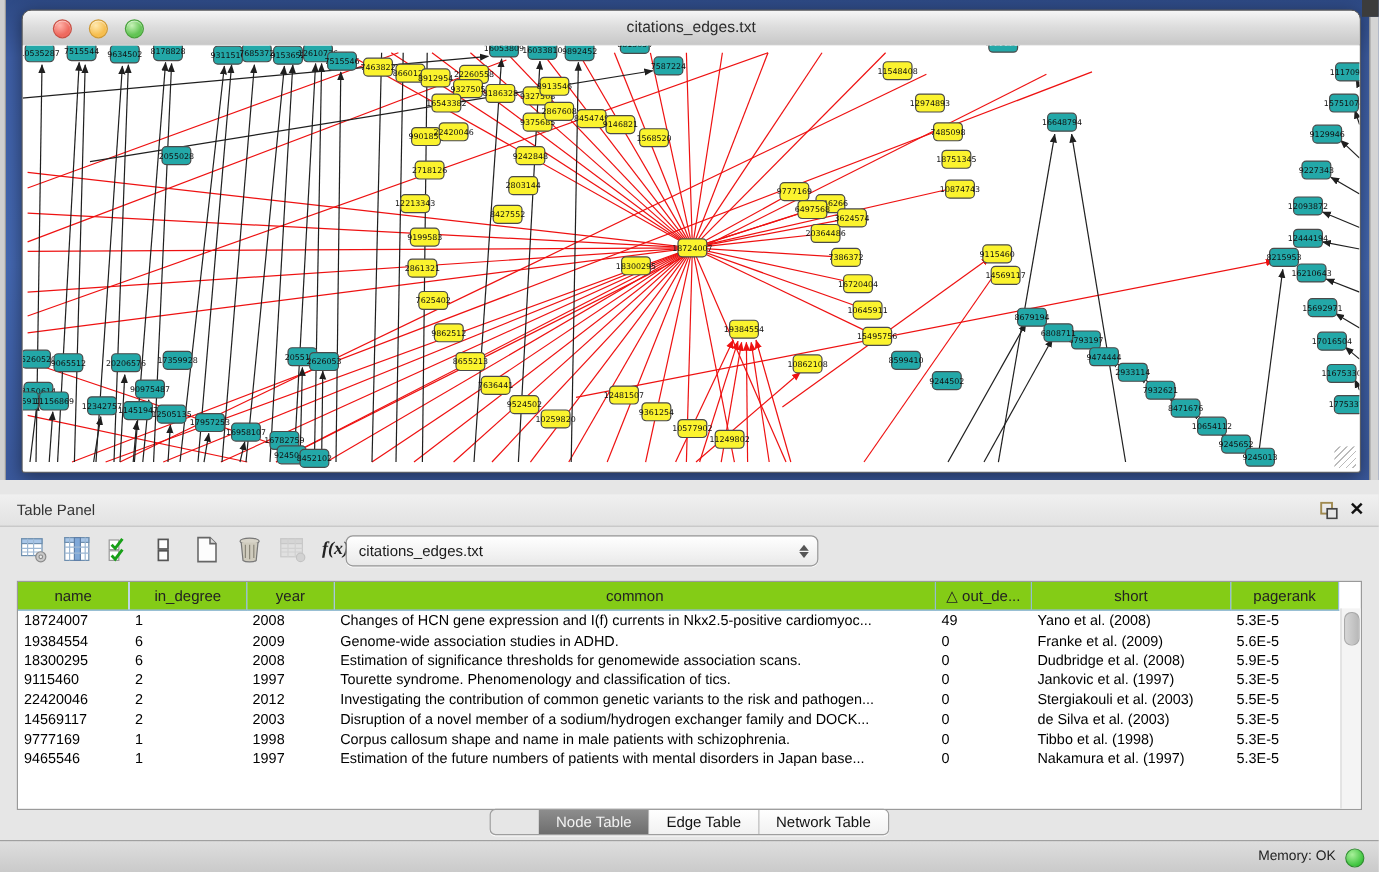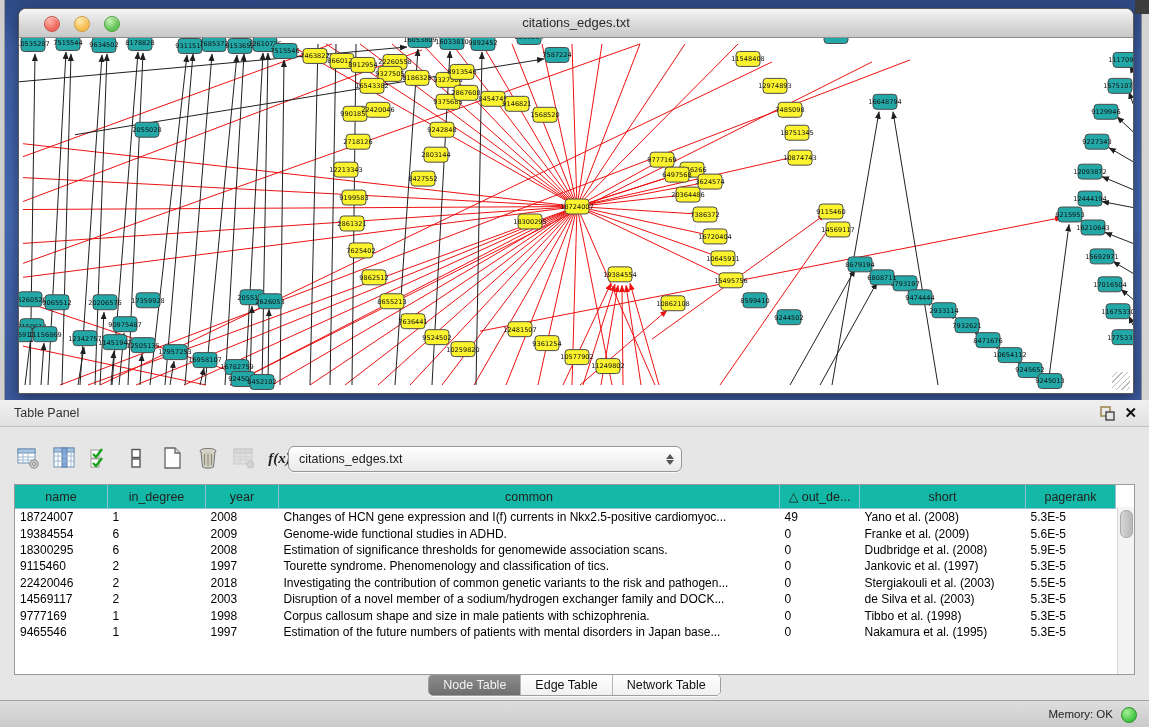--- a/index.html
+++ b/index.html
@@ -14,43 +14,43 @@
   .titlebar .title{position:absolute;left:0;right:0;top:6px;text-align:center;font-size:13px;color:#2c2c2c;}
   .tl{position:absolute;top:7px;width:14px;height:14px;border-radius:50%;box-shadow:inset 0 1px 1px rgba(255,255,255,.6);}
   .tl.red{left:25px;background:radial-gradient(circle at 35% 30%,#ffb3aa,#ee6a5f 60%);border:1px solid #c94f44;}
   .tl.yellow{left:55px;background:radial-gradient(circle at 35% 30%,#ffe9b0,#f6be4f 60%);border:1px solid #cf9a35;}
   .tl.green{left:85px;background:radial-gradient(circle at 35% 30%,#c7f2b8,#62c454 60%);border:1px solid #47a13a;}
   .canvas{flex:1;position:relative;background:#fff;border-radius:0 0 2px 2px;overflow:hidden;}
   .canvas svg{position:absolute;left:0;top:0;width:100%;height:100%;}
   .resize-grip{position:absolute;right:3px;bottom:3px;width:18px;height:18px;background:repeating-linear-gradient(135deg,transparent 0 3px,#aaa 3px 4px);opacity:.8;}
   
   .table-panel{position:absolute;left:0;top:400px;width:1149px;height:327px;background:#e6e6e6;}
-  .tp-header{position:absolute;left:0;top:0;width:100%;height:26px;background:linear-gradient(180deg,#f0f0f0,#e2e2e2);border-bottom:1px solid #c2c2c2;}
+  .tp-header{position:absolute;left:0;top:12px;width:100%;height:26px;background:linear-gradient(180deg,#f0f0f0,#e2e2e2);border-bottom:1px solid #c2c2c2;}
   .tp-title{position:absolute;left:14px;top:6px;font-size:12.5px;color:#333;}
   .tp-float{position:absolute;right:34px;top:6px;width:15px;height:15px;cursor:pointer;}
   .tp-close{position:absolute;right:12px;top:4px;font-size:15px;font-weight:bold;color:#111;cursor:pointer;line-height:18px;}
   .toolbar{position:absolute;left:14px;top:42px;height:32px;display:flex;align-items:center;gap:9px;}
   .tbtn{width:27px;height:27px;display:flex;align-items:center;justify-content:center;cursor:pointer;}
   .tbtn.disabled{opacity:.45;cursor:default;}
   .fx{font-family:"Liberation Serif",serif;font-style:italic;font-weight:bold;font-size:15px;color:#222;}
   .combo{position:absolute;left:288px;top:46px;width:392px;height:24px;border:1px solid #979797;border-radius:6px;background:linear-gradient(180deg,#ffffff,#e9e9e9);display:flex;align-items:center;cursor:pointer;box-shadow:0 1px 0 rgba(255,255,255,.7);}
   .combo .val{flex:1;padding-left:10px;font-size:12.5px;color:#1a1a1a;}
   .combo .arrows{width:22px;display:flex;flex-direction:column;align-items:center;gap:1px;}
   .combo .arrows span{width:0;height:0;border-left:4px solid transparent;border-right:4px solid transparent;}
   .arr-up{border-bottom:5px solid #555;}
   .arr-dn{border-top:5px solid #555;}
   .table-wrap{position:absolute;left:14px;top:84px;width:1119px;height:189px;border:1px solid #9a9a9a;background:#fff;overflow:hidden;}
   table.grid{border-collapse:collapse;table-layout:fixed;font-size:12px;color:#000;}
-  table.grid th{background:#14b8a6;border-right:1px solid #94bcd2;border-bottom:1px solid #94bcd2;font-weight:normal;font-size:12.5px;color:#222;height:21px;overflow:hidden;white-space:nowrap;}
+  table.grid th{background:#84cc16;border-right:1px solid #94bcd2;border-bottom:1px solid #94bcd2;font-weight:normal;font-size:12.5px;color:#222;height:21px;overflow:hidden;white-space:nowrap;}
   table.grid td{height:16.4px;padding:0 0 0 5px;overflow:hidden;white-space:nowrap;}
   td.title-cell,td.short-cell{padding-left:9px;}
   .vscroll{position:absolute;right:0;top:22px;width:16px;height:167px;background:#f4f4f4;border-left:1px solid #d8d8d8;}
   .vthumb{position:absolute;left:2px;top:3px;width:11px;height:26px;border-radius:6px;background:linear-gradient(90deg,#d6d6d6,#b9b9b9);border:1px solid #aaa;}
   .tabs{position:absolute;left:0;top:274px;width:100%;display:flex;justify-content:center;}
-  .tabgroup{display:flex;border:1px solid #9e9e9e;border-radius:5px;overflow:hidden;box-shadow:0 1px 0 rgba(255,255,255,.8);}
+  .tabgroup{display:flex;border:1px solid #9e9e9e;border-radius:5px;overflow:hidden;box-shadow:0 1px 0 rgba(255,255,255,.8);padding-left:40px;}
   .tabgroup button{font-family:"Liberation Sans",sans-serif;font-size:12.5px;padding:3px 14px;border:none;border-right:1px solid #b5b5b5;background:linear-gradient(180deg,#ffffff,#f1f1f1);color:#111;cursor:pointer;}
   .tabgroup button:last-child{border-right:none;}
   .tabgroup button.active{background:linear-gradient(180deg,#8d8d8d,#6e6e6e);color:#f2f2f2;}
   .statusbar{position:absolute;left:0;top:300px;width:100%;height:27px;background:linear-gradient(180deg,#dedede,#c9c9c9);border-top:1px solid #a0a0a0;}
   .mem{position:absolute;right:36px;top:7px;font-size:11.5px;color:#222;}
   .memdot{position:absolute;right:12px;top:6px;width:14px;height:14px;border-radius:50%;background:radial-gradient(circle at 35% 30%,#a8f09a,#3fc43f 70%);border:1px solid #2f8f2f;}
 </style>
 </head>
 <body>
 
@@ -745,21 +745,21 @@
             <td>2008</td>
             <td class="title-cell">Changes of HCN gene expression and I(f) currents in Nkx2.5-positive cardiomyoc...</td>
             <td>49</td>
             <td class="short-cell">Yano et al. (2008)</td>
             <td>5.3E-5</td>
           </tr>
           <tr>
             <td>19384554</td>
             <td>6</td>
             <td>2009</td>
-            <td class="title-cell">Genome-wide functional studies in ADHD.</td>
+            <td class="title-cell">Genome-wide association studies in ADHD.</td>
             <td>0</td>
             <td class="short-cell">Franke et al. (2009)</td>
             <td>5.6E-5</td>
           </tr>
           <tr>
             <td>18300295</td>
             <td>6</td>
             <td>2008</td>
             <td class="title-cell">Estimation of significance thresholds for genomewide association scans.</td>
             <td>0</td>
@@ -771,51 +771,51 @@
             <td>2</td>
             <td>1997</td>
             <td class="title-cell">Tourette syndrome. Phenomenology and classification of tics.</td>
             <td>0</td>
             <td class="short-cell">Jankovic et al. (1997)</td>
             <td>5.3E-5</td>
           </tr>
           <tr>
             <td>22420046</td>
             <td>2</td>
-            <td>2018</td>
+            <td>2012</td>
             <td class="title-cell">Investigating the contribution of common genetic variants to the risk and pathogen...</td>
             <td>0</td>
             <td class="short-cell">Stergiakouli et al. (2003)</td>
             <td>5.5E-5</td>
           </tr>
           <tr>
             <td>14569117</td>
             <td>2</td>
             <td>2003</td>
             <td class="title-cell">Disruption of a novel member of a sodium/hydrogen exchanger family and DOCK...</td>
             <td>0</td>
             <td class="short-cell">de Silva et al. (2003)</td>
             <td>5.3E-5</td>
           </tr>
           <tr>
             <td>9777169</td>
             <td>1</td>
             <td>1998</td>
-            <td class="title-cell">Corpus callosum shape and size in male patients with schizophrenia.</td>
+            <td class="title-cell">Corpus callosum shape and name in male patients with schizophrenia.</td>
             <td>0</td>
             <td class="short-cell">Tibbo et al. (1998)</td>
             <td>5.3E-5</td>
           </tr>
           <tr>
             <td>9465546</td>
             <td>1</td>
             <td>1997</td>
             <td class="title-cell">Estimation of the future numbers of patients with mental disorders in Japan base...</td>
             <td>0</td>
-            <td class="short-cell">Nakamura et al. (1995)</td>
+            <td class="short-cell">Nakamura et al. (1997)</td>
             <td>5.3E-5</td>
           </tr>
         </tbody>
     </table>
     <div class="vscroll">
         <div class="vthumb"></div>
       </div>
   </div>
 
   <div class="tabs">

